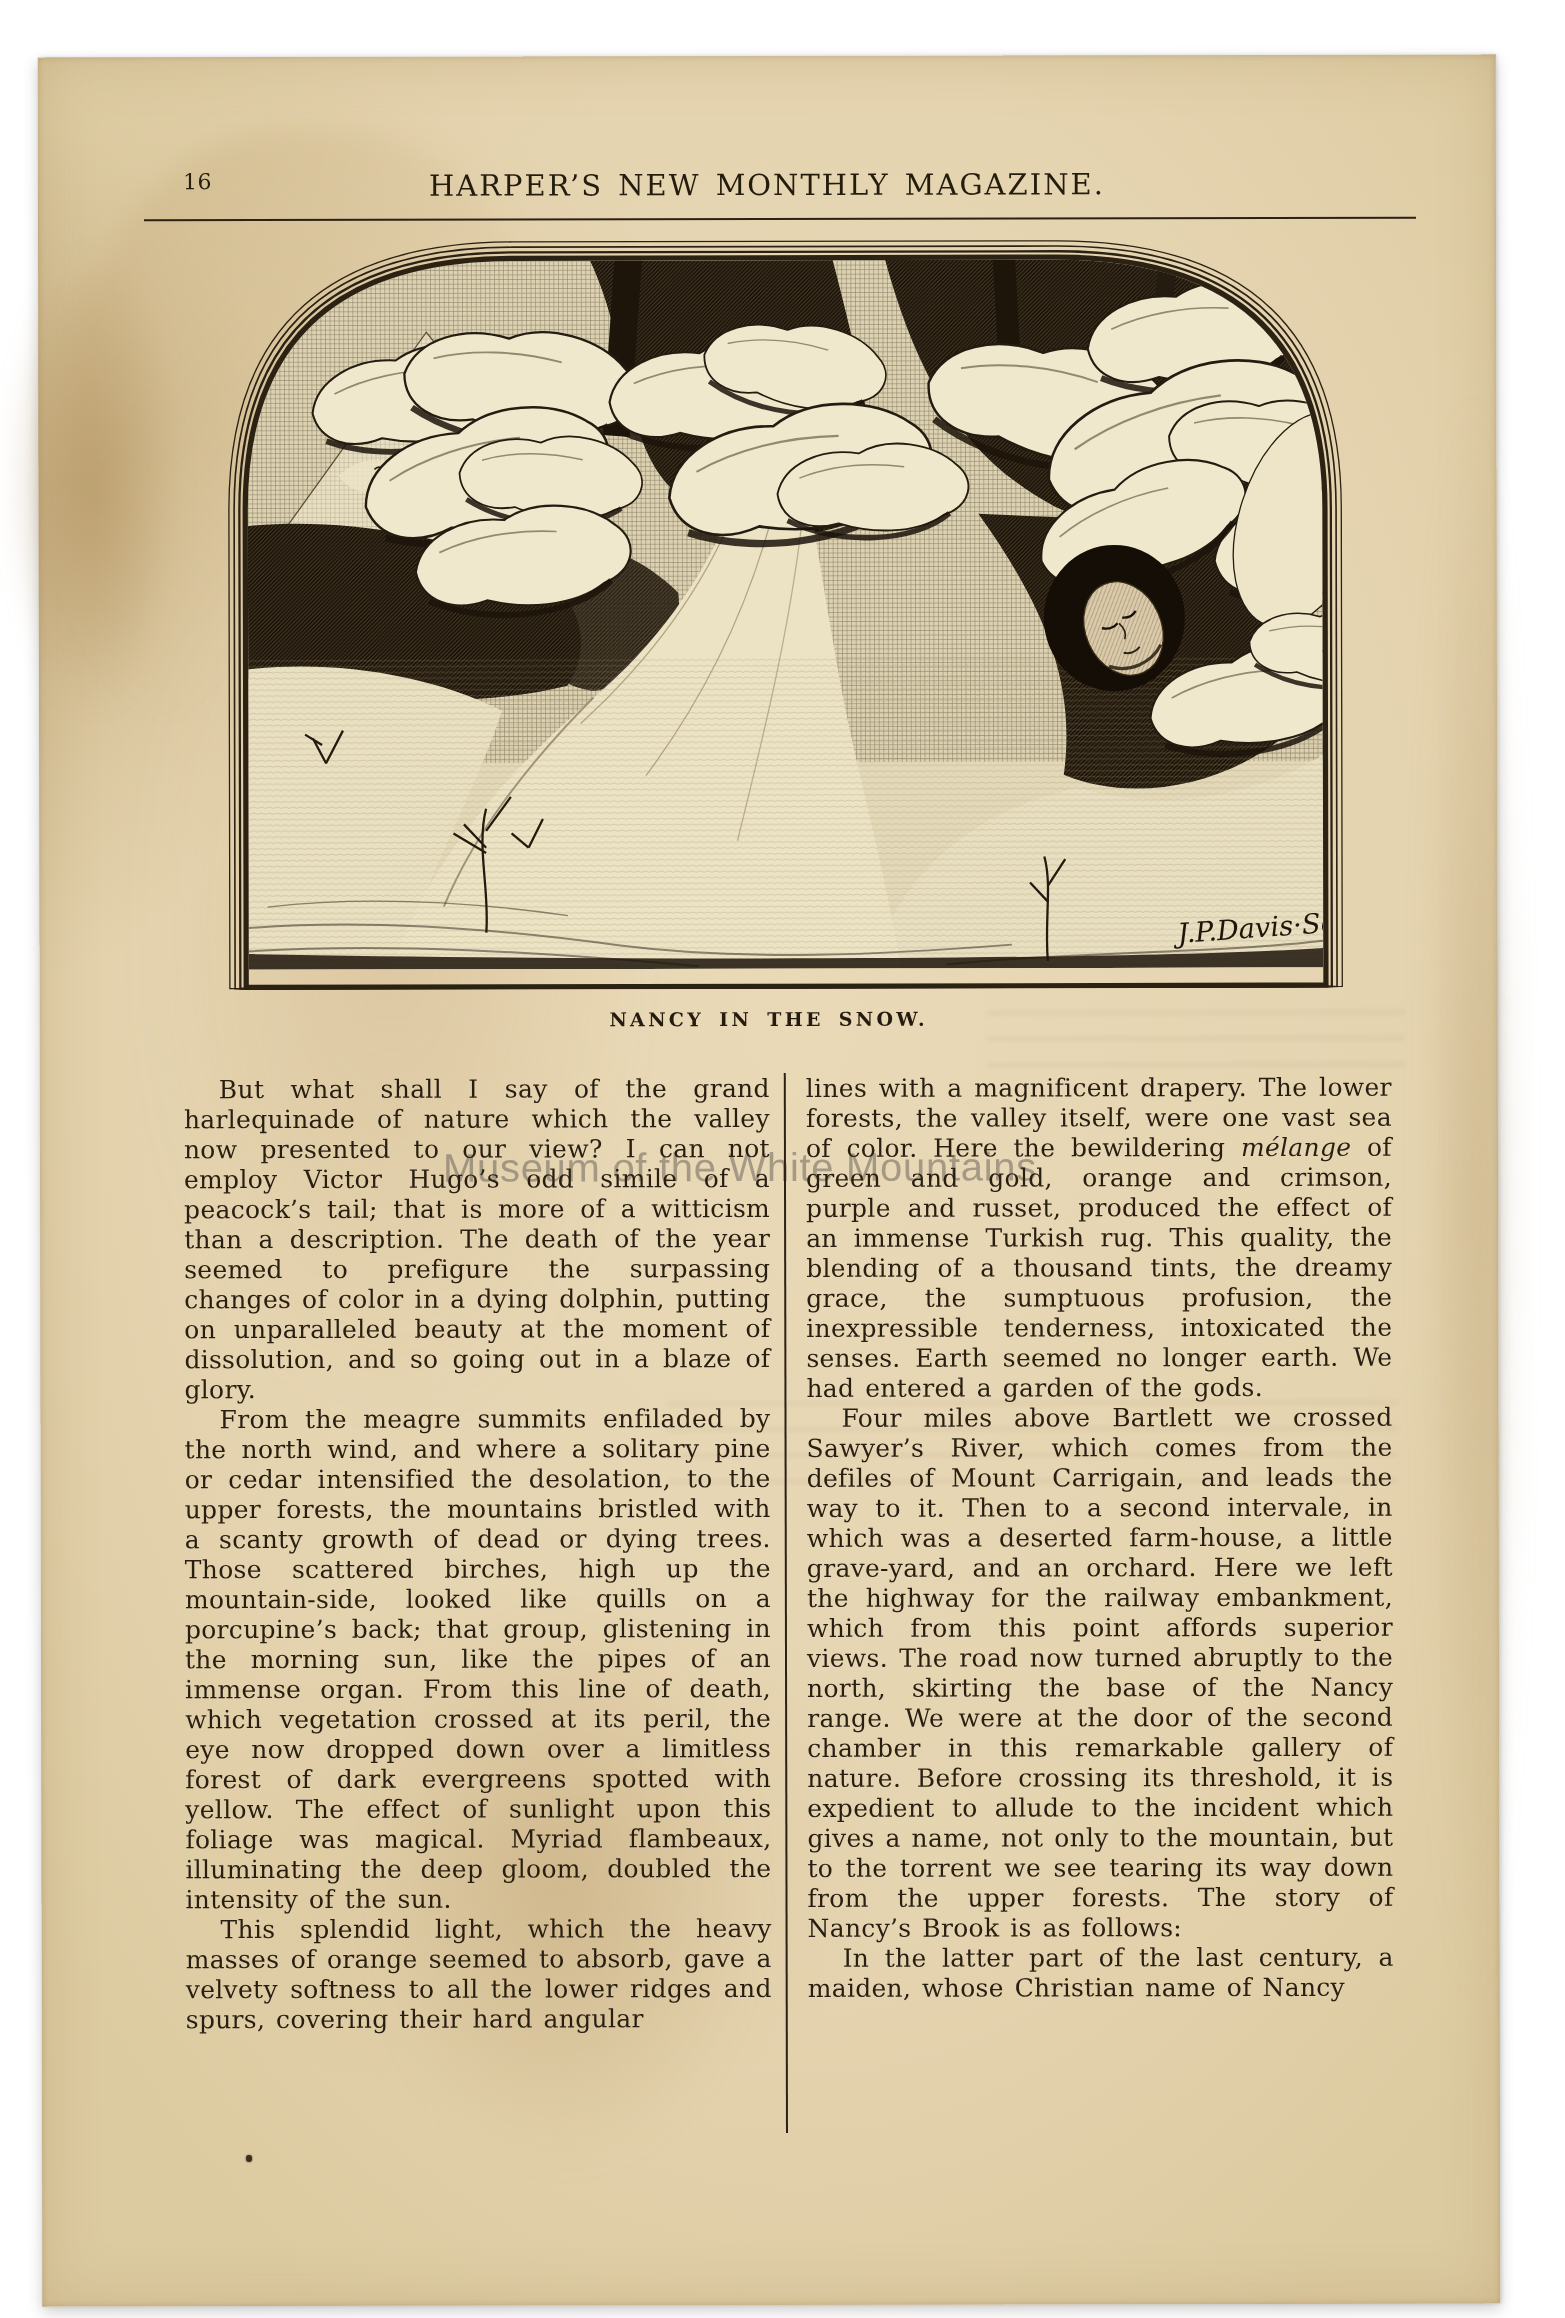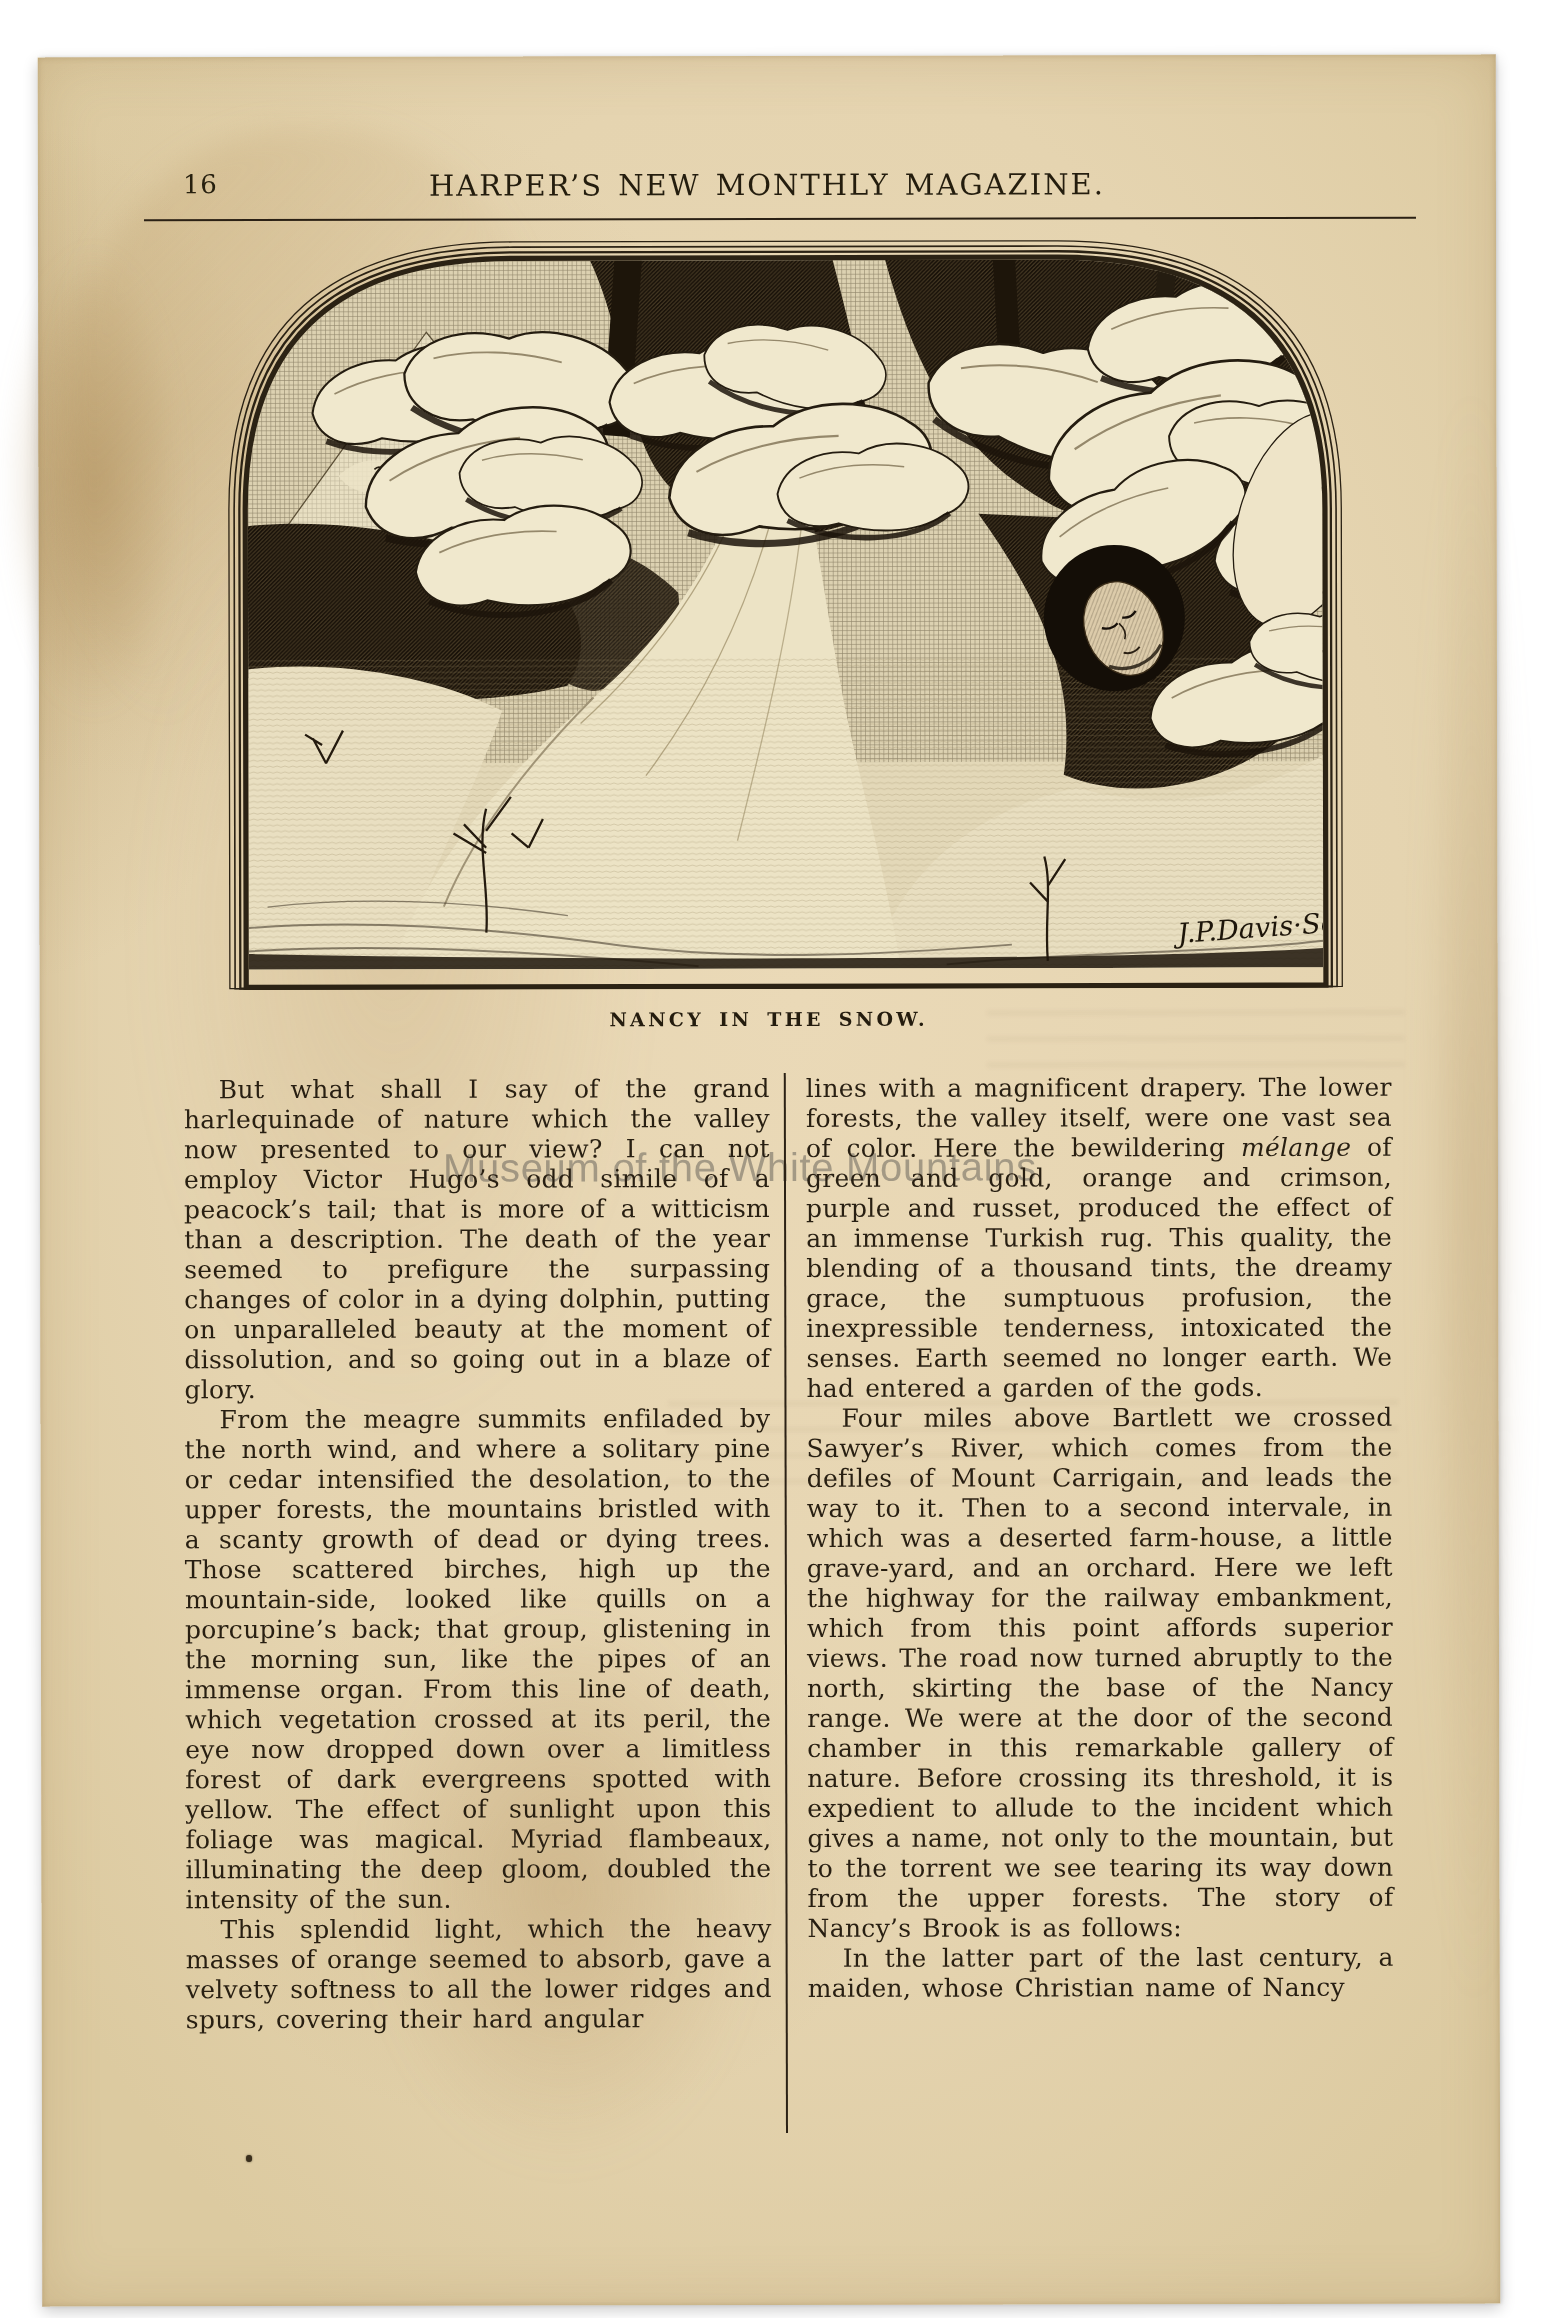--- a/index.html
+++ b/index.html
@@ -35,21 +35,21 @@
     background:radial-gradient(closest-side, rgba(176,146,98,.26), rgba(176,146,98,0));filter:blur(13px);}
   .ghost{position:absolute;pointer-events:none;opacity:.65;filter:blur(2px);
     background:repeating-linear-gradient(0deg, rgba(0,0,0,0) 0 21.5px, rgba(116,100,74,.10) 21.5px 26px);}
   .ghost1{left:947px;top:948px;width:418px;height:85px;}
   .ghost2{left:627px;top:1338px;width:731px;height:111px;}
   .speck{position:absolute;left:204px;top:2098px;width:5.9px;height:6.5px;border-radius:50%;
     background:#3a2f1d;box-shadow:0 0 2px rgba(58,47,29,.8);}
 
   .pageno{
     position:absolute;left:145px;top:112px;
-    font-size:26px;color:#27200f;letter-spacing:0.7px;
+    font-size:22px;color:#27200f;letter-spacing:0.7px;
   }
   .header{
     position:absolute;left:0;top:112px;width:1458px;text-align:center;
     font-size:29px;color:#241d0e;letter-spacing:2px;word-spacing:3.9px;
   }
   .rule{position:absolute;left:106px;top:162px;width:1272px;height:2px;background:#2b2115;}
 
   .plate{position:absolute;left:189px;top:184px;width:1115px;height:749px;}
   .plate svg{display:block;width:100%;height:100%;}
 

